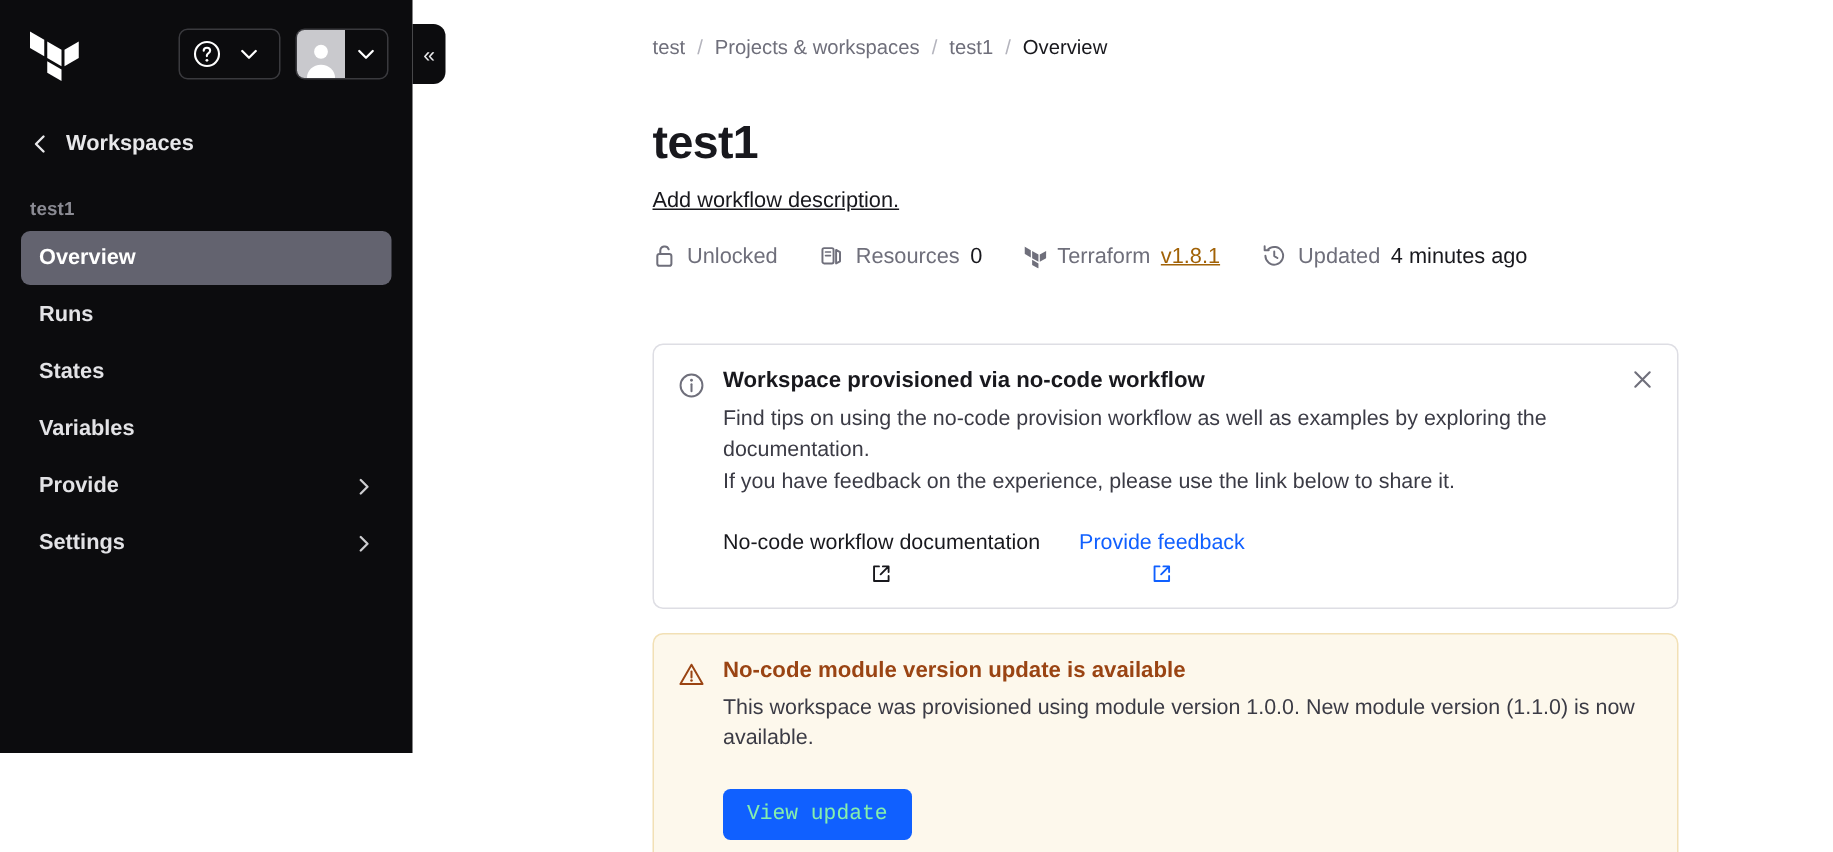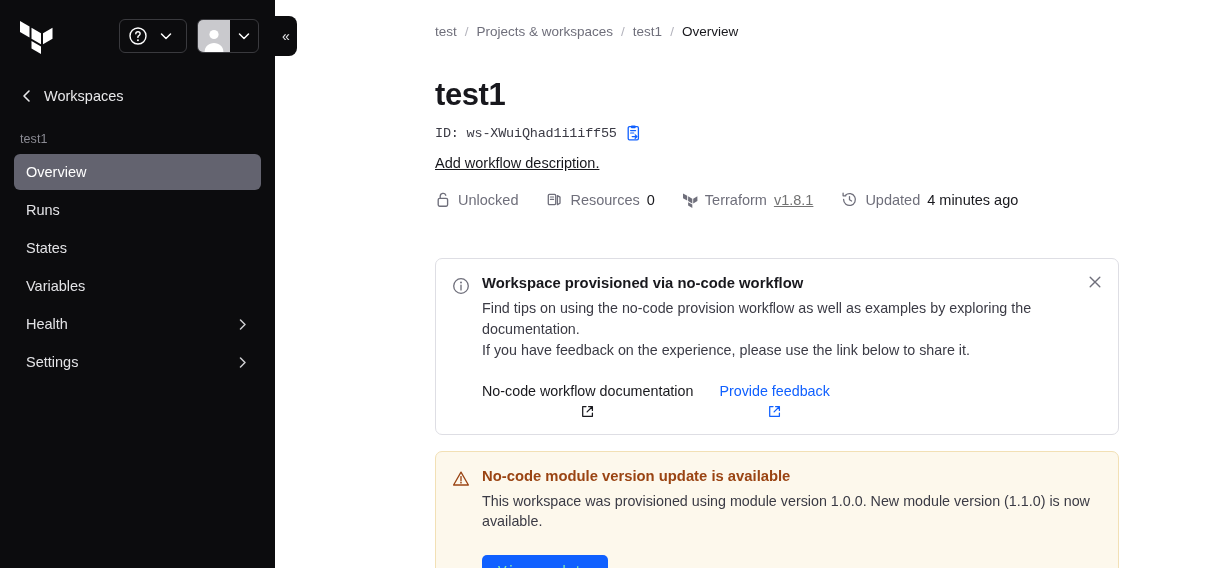--- a/index.html
+++ b/index.html
@@ -6,25 +6,26 @@
   html, body {
     width: 1222px; height: 568px;
     font-family: "Liberation Sans", sans-serif;
     background: #ffffff;
     overflow: hidden;
   }
   .app { display: flex; width: 1222px; height: 568px; position: relative; }
 
   
   .sidebar {
-    width: 275px; height: 568px;
+    width: 275px; height: 502px;
     background: #0c0c0e;
     flex: 0 0 275px;
     position: relative;
     color: #fff;
+    font-weight: bold;
   }
   .sidebar-top {
     height: 72px;
     display: flex;
     align-items: center;
     padding: 0 16px 0 20px;
   }
   .tf-logo { width: 34px; height: 36px; }
   .topbar-actions {
     margin-left: auto;
@@ -147,21 +148,21 @@
   .meta-row {
     display: flex; align-items: flex-end;
     gap: 28px;
     font-size: 14.5px;
     color: #6f6f7b;
   }
   .meta-item { display: flex; align-items: center; gap: 7px; }
   .meta-item svg { display: block; }
   .meta-strong { color: #18181d; }
   .meta-link {
-    color: #737373;
+    color: #a16207;
     text-decoration: underline;
     cursor: pointer;
   }
 
   
   .alerts { margin-top: 50px; }
   .alert {
     position: relative;
     border-radius: 7px;
     padding: 16px 18px 16px 16px;
@@ -294,21 +295,21 @@
       <div class="nav-item">
         <span>Runs</span>
       </div>
       <div class="nav-item">
         <span>States</span>
       </div>
       <div class="nav-item">
         <span>Variables</span>
       </div>
       <div class="nav-item">
-        <span>Health</span>
+        <span>Provide</span>
         <span>
           <svg class="nav-chevron" viewBox="0 0 13 13" fill="none" xmlns="http://www.w3.org/2000/svg">
             <path d="M4.5 2L9 6.5L4.5 11" stroke="#e3e3e6" stroke-width="1.5" stroke-linecap="round" stroke-linejoin="round"></path>
           </svg>
         </span>
       </div>
       <div class="nav-item">
         <span>Settings</span>
         <span>
           <svg class="nav-chevron" viewBox="0 0 13 13" fill="none" xmlns="http://www.w3.org/2000/svg">
@@ -329,31 +330,20 @@
         <span class="sep">/</span>
         <span class="crumb">Projects &amp; workspaces</span>
         <span class="sep">/</span>
         <span class="crumb">test1</span>
         <span class="sep">/</span>
         <span class="crumb current">Overview</span>
       </div>
 
       <h1 class="page-title">test1</h1>
 
-      <div class="id-row">
-        <span class="id-text">ID: ws-XWuiQhad1i1iff55</span>
-        <span>
-          <svg class="copy-icon" viewBox="0 0 17 17" fill="none" xmlns="http://www.w3.org/2000/svg">
-            <rect x="3.2" y="1.6" width="10.2" height="13.2" rx="1.3" stroke="#1060ff" stroke-width="1.3"></rect>
-            <rect x="5.9" y="0.6" width="4.8" height="2.6" rx="0.9" fill="#1060ff"></rect>
-            <path d="M5.6 5.6h5M5.6 8h3.2" stroke="#1060ff" stroke-width="1.2" stroke-linecap="round"></path>
-            <path d="M7.2 11.6h4.6M10.2 9.9l1.8 1.7-1.8 1.7" stroke="#1060ff" stroke-width="1.3" stroke-linecap="round" stroke-linejoin="round"></path>
-          </svg>
-        </span>
-      </div>
 
       <a class="desc-link">Add workflow description.</a>
 
       <div class="meta-row">
 
         <div class="meta-item">
           <span>
             <svg width="16" height="17" viewBox="0 0 16 17" fill="none" xmlns="http://www.w3.org/2000/svg">
               <rect x="3.2" y="7.4" width="9.4" height="7.8" rx="1.4" stroke="#6f6f7b" stroke-width="1.35"></rect>
               <path d="M5.2 7.4V5.2a2.9 2.9 0 0 1 5.6-1" stroke="#6f6f7b" stroke-width="1.35" stroke-linecap="round"></path>

